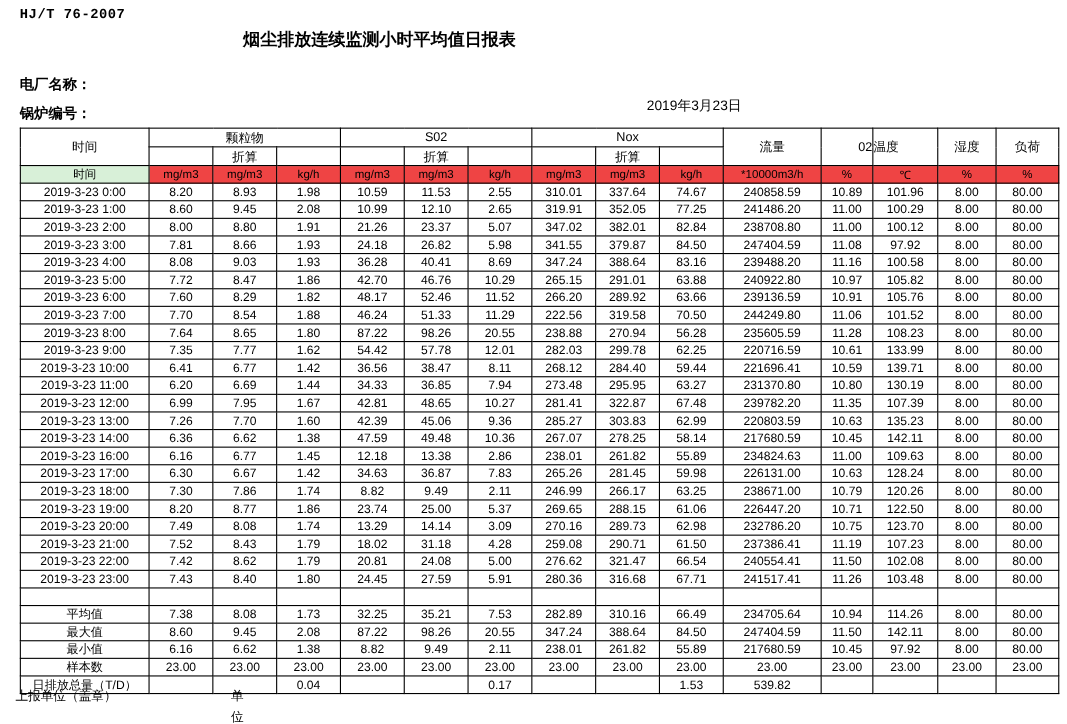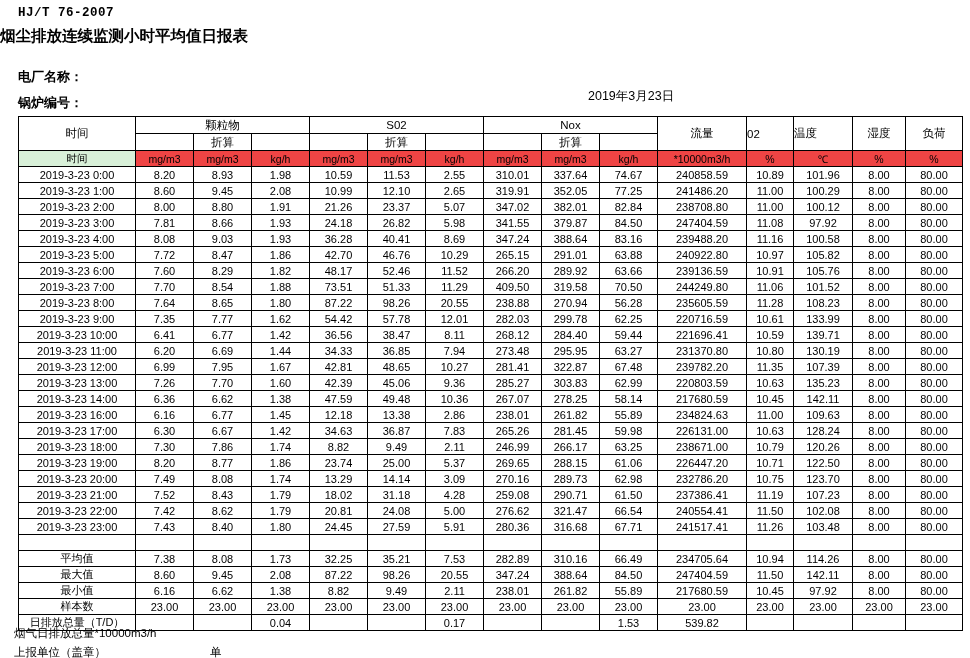--- a/index.html
+++ b/index.html
@@ -22,20 +22,21 @@
     font-family: "Liberation Mono", monospace;
     font-size: 12.5px;
     font-weight: bold;
     letter-spacing: 0.5px;
   }
   .doc-title {
     position: absolute;
     left: 0;
     top: 26px;
     width: 690px;
+    text-align: center;
     font-size: 15.5px;
     font-weight: bold;
   }
   .meta {
     position: absolute;
     left: 18px;
     top: 66px;
     font-size: 13px;
     font-weight: bold;
     line-height: 22px;
@@ -105,21 +106,21 @@
 <div class="report-date">2019年3月23日</div>
 
 <table class="main">
   <thead>
     <tr class="grp-head">
       <td class="col-time" rowspan="2">时间</td>
       <td colspan="3">颗粒物</td>
       <td colspan="3">S02</td>
       <td colspan="3">Nox</td>
       <td rowspan="2" class="c-flow" style="text-align:center;padding-right:0;">流量</td>
-      <td rowspan="2" class="c-o2" style="text-align:left;padding-right:0;">02</td>
+      <td rowspan="2" class="c-o2" style="text-align:right;padding-right:0;">02</td>
       <td rowspan="2" class="c-temp" style="text-align:left;padding-right:0;">温度</td>
       <td rowspan="2" class="c-hum" style="text-align:center;padding-right:0;margin-top:44px;">湿度</td>
       <td rowspan="2" class="c-load" style="text-align:center;padding-right:0;">负荷</td>
     </tr>
     <tr class="sub-head">
       <td></td>
       <td>折算</td>
       <td></td>
       <td></td>
       <td>折算</td>
@@ -264,24 +265,24 @@
         <td class="c-o2">10.91</td>
         <td class="c-temp">105.76</td>
         <td class="c-hum">8.00</td>
         <td class="c-load">80.00</td>
       </tr>
       <tr>
         <td class="col-time">2019-3-23  7:00</td>
         <td class="c-num">7.70</td>
         <td class="c-num">8.54</td>
         <td class="c-num">1.88</td>
-        <td class="c-num">73.51</td>
+        <td class="c-num">46.24</td>
         <td class="c-num">51.33</td>
         <td class="c-num">11.29</td>
-        <td class="c-num">409.50</td>
+        <td class="c-num">222.56</td>
         <td class="c-num">319.58</td>
         <td class="c-num">70.50</td>
         <td class="c-flow">244249.80</td>
         <td class="c-o2">11.06</td>
         <td class="c-temp">101.52</td>
         <td class="c-hum">8.00</td>
         <td class="c-load">80.00</td>
       </tr>
       <tr>
         <td class="col-time">2019-3-23  8:00</td>
@@ -637,18 +638,17 @@
         <td class="c-flow">539.82</td>
         <td class="c-o2">&nbsp;</td>
         <td class="c-temp">&nbsp;</td>
         <td class="c-hum">&nbsp;</td>
         <td class="c-load">&nbsp;</td>
       </tr>
     </tbody>
 </table>
 
 <div class="footer">
-  <div>烟气日排放总量*10000m3/h</div>
   <div class="unit-line">
     <span>上报单位（盖章）</span>
     <span class="unit-label">单位</span>
   </div>
 </div>
 
 </body></html>

